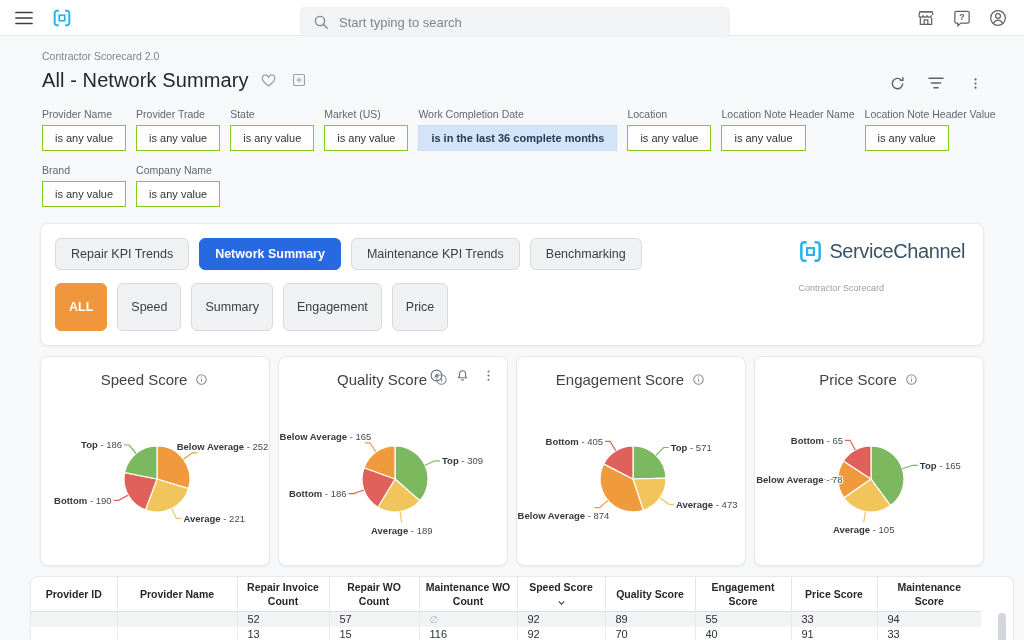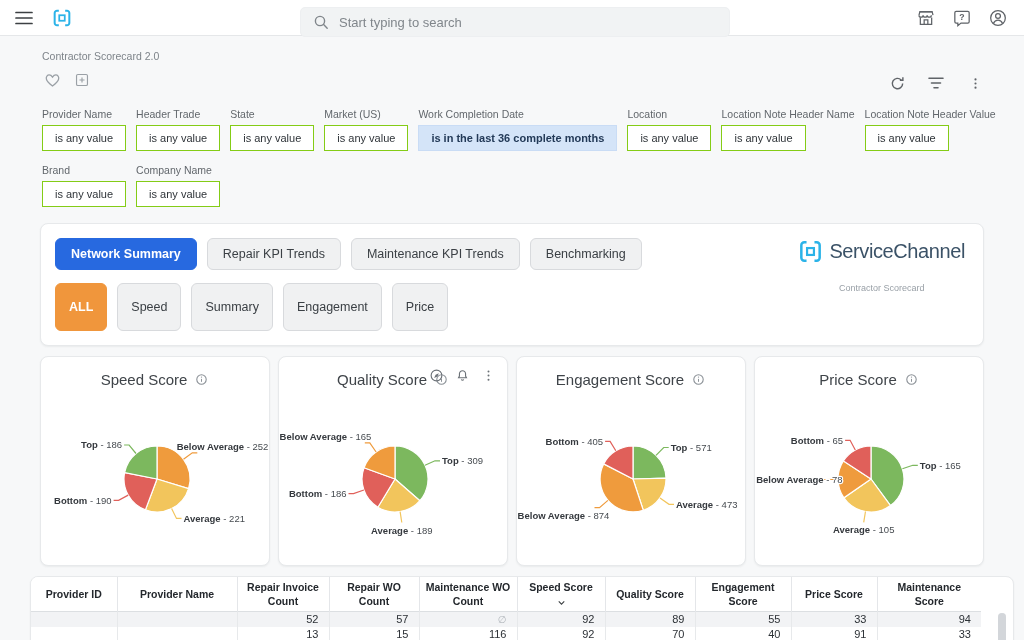--- a/index.html
+++ b/index.html
@@ -36,41 +36,41 @@
   .card{background:#fff;border:1px solid #e7e9eb;border-radius:8px;box-shadow:0 1px 2px rgba(60,64,67,.07)}
 
   .tabcard{margin:16px 40px 0 40px;padding:14px;position:relative}
   .tabs-row{display:flex;gap:10px}
   .tabs-row.primary{margin-bottom:13px}
   .tab,.chip{font-family:inherit;font-size:12.5px;border-radius:6px;cursor:pointer;background:#f0f1f2;border:1px solid #d8dadd;color:#3b4045}
   .tab{padding:8px 15px}
   .chip{padding:16px 13px}
   .tab.active{background:#2769e0;border-color:#2769e0;color:#fff;font-weight:bold}
   .chip.active{background:#f0963c;border-color:#f0963c;color:#fff;font-weight:bold}
-  .brand{position:absolute;top:15px;right:18px;text-align:center}
+  .brand{position:absolute;top:15px;right:18px;text-align:left}
   .brand-top{display:flex;align-items:center;gap:6px;justify-content:flex-end}
   .brand-name{font-size:20px;color:#3b5267;font-weight:500;letter-spacing:-.4px}
   .brand-sub{font-size:9px;color:#99a0a7;margin-top:19px}
 
   
   .charts{margin:10px 40px 0 40px;display:flex;gap:8px}
   .chart-card{flex:1;height:210px;position:relative}
   .chart-head{display:flex;align-items:center;justify-content:center;gap:7px;margin-top:12px;height:20px}
   .chart-title{font-size:15px;color:#3f4449}
   .chart-actions{position:absolute;top:10px;right:10px;display:flex;gap:9px;align-items:center}
   .chart-actions .icon-btn{width:17px;height:17px}
   svg.pie{display:block;width:100%;margin-top:2px}
 
   
   .tablecard{margin:10px 0 0 30px;width:984px;height:110px;border-radius:8px 8px 0 0;position:relative;overflow:hidden}
   table{border-collapse:collapse;width:950px;table-layout:fixed}
   thead tr{border-bottom:1px solid #dcdfe2}
   th{font-size:10.5px;font-weight:bold;color:#24282d;padding:3px 5px;border-right:1px solid #e4e6e9;height:34px;vertical-align:middle;background:#fff;cursor:pointer}
   th .thwrap{display:flex;align-items:center;justify-content:center;gap:3px;line-height:1.35;text-align:center;flex-wrap:wrap}
-  td{font-size:11px;color:#2c3136;text-align:right;padding:0 10px;border-right:1px solid #e7e9eb;height:15px;line-height:15px;overflow:hidden}
+  td{font-size:11px;color:#2c3136;padding:0 10px;border-right:1px solid #e7e9eb;height:15px;line-height:15px;overflow:hidden}
   th:last-child,td:last-child{border-right:none}
   tbody tr:nth-child(odd){background:#f2f3f5}
   td.nullv{color:#b3b8bd;font-size:10px}
   td.textcol{text-align:left}
   .tscroll{position:absolute;top:36px;right:7px;width:8px;height:70px;background:#f0f1f3;border-radius:4px}
   .tscroll .thumb{width:8px;height:30px;background:#d3d6da;border-radius:4px;cursor:pointer}
 </style>
 </head>
 <body>
 
@@ -118,20 +118,21 @@
           <circle cx="12" cy="9.6" r="2.9"></circle>
           <path d="M6.6 18.2c1.1-2.5 3-3.8 5.4-3.8s4.3 1.3 5.4 3.8"></path>
         </svg>
     </span>
   </div>
 </header>
 
 <div class="page-head">
   <div class="breadcrumb">Contractor Scorecard 2.0</div>
   <div class="title-row">
+    <span class="page-title">All - Network Summary</span>
     <span class="icon-btn">
       <svg width="17" height="17" viewBox="0 0 24 24" fill="none" stroke="#9aa0a6" stroke-width="1.8">
           <path d="M12 19.8C8.2 16.9 4 13.2 3.3 9.6 2.7 6.4 4.8 4.2 7.3 4.2c1.8 0 3.4 1.1 4.7 3.1 1.3-2 2.9-3.1 4.7-3.1 2.5 0 4.6 2.2 4 5.4-.7 3.6-4.9 7.3-8.7 10.2z"></path>
         </svg>
     </span>
     <span class="icon-btn">
       <svg width="16" height="16" viewBox="0 0 24 24" fill="none" stroke="#9aa0a6" stroke-width="1.7">
           <rect x="3.8" y="3.8" width="16.4" height="16.4" rx="2"></rect>
           <path d="M12 8.2v7.6M8.2 12h7.6"></path>
         </svg>
@@ -159,21 +160,21 @@
   </div>
 </div>
 
 <div class="filters">
   <div class="frow">
       <div class="filter">
          <div class="flabel">Provider Name</div>
          <button class="fbox">is any value</button>
        </div>
       <div class="filter">
-         <div class="flabel">Header Trade</div>
+         <div class="flabel">Provider Trade</div>
          <button class="fbox">is any value</button>
        </div>
       <div class="filter">
          <div class="flabel">State</div>
          <button class="fbox">is any value</button>
        </div>
       <div class="filter">
          <div class="flabel">Market (US)</div>
          <button class="fbox">is any value</button>
        </div>
@@ -201,22 +202,22 @@
        </div>
       <div class="filter">
          <div class="flabel">Company Name</div>
          <button class="fbox">is any value</button>
        </div>
     </div>
 </div>
 
 <div class="card tabcard">
   <div class="tabs-row primary">
+      <button class="tab">Repair KPI Trends</button>
       <button class="tab active">Network Summary</button>
-      <button class="tab">Repair KPI Trends</button>
       <button class="tab">Maintenance KPI Trends</button>
       <button class="tab">Benchmarking</button>
     </div>
   <div class="tabs-row">
       <button class="chip active">ALL</button>
       <button class="chip">Speed</button>
       <button class="chip">Summary</button>
       <button class="chip">Engagement</button>
       <button class="chip">Price</button>
     </div>

